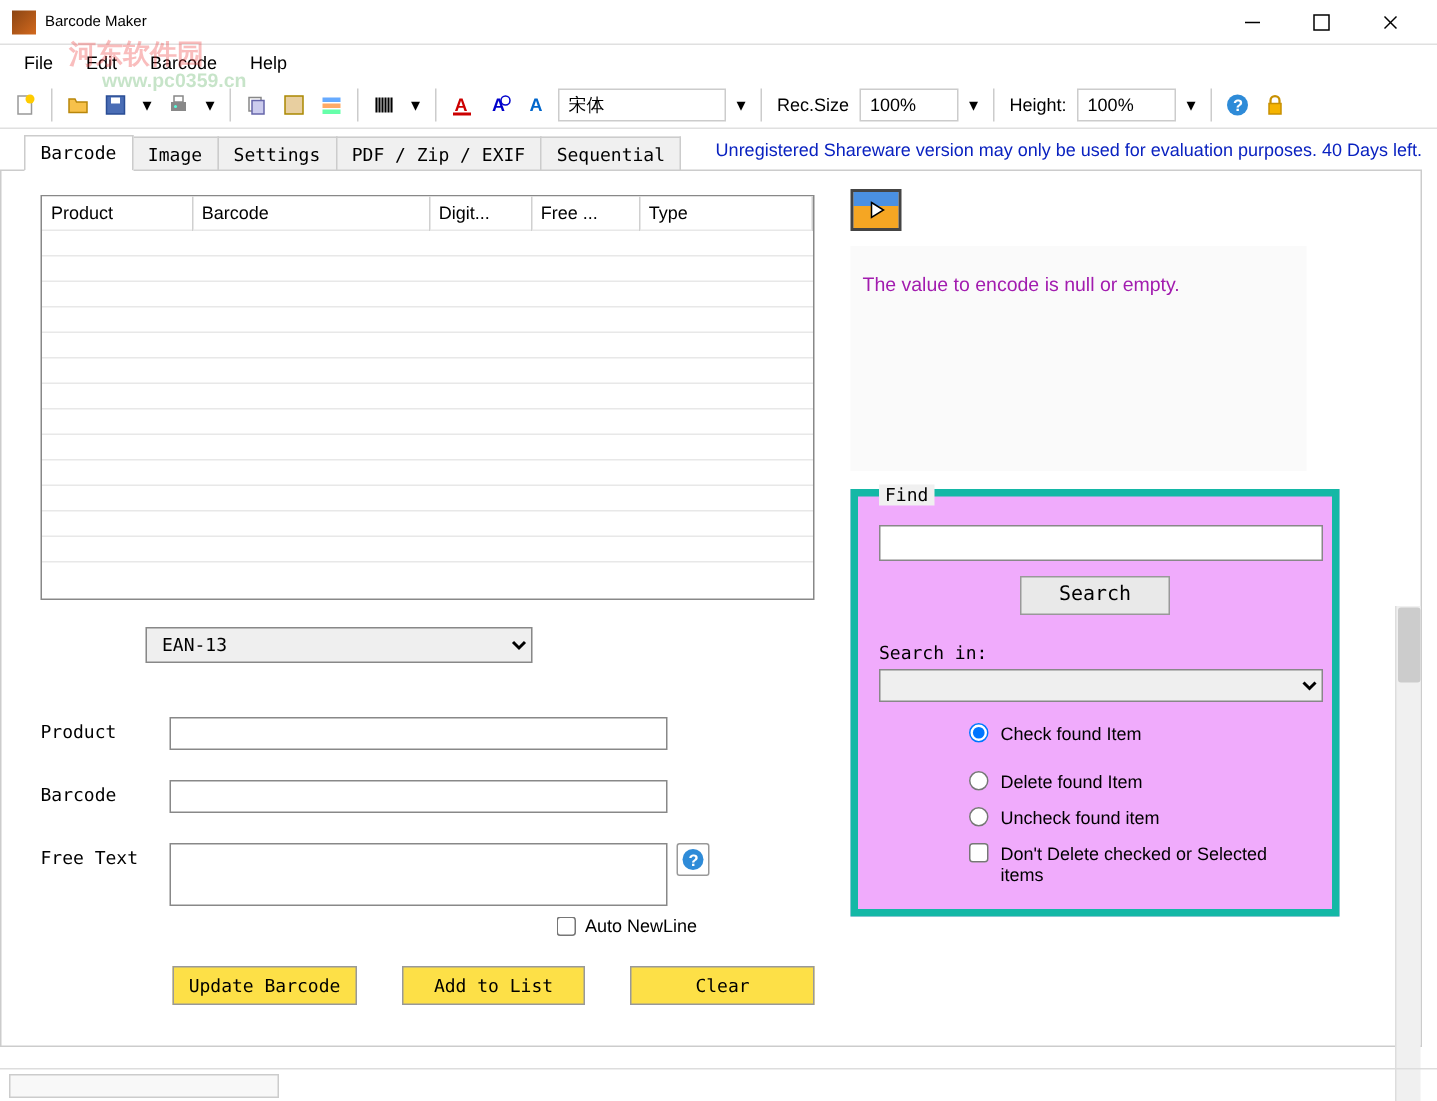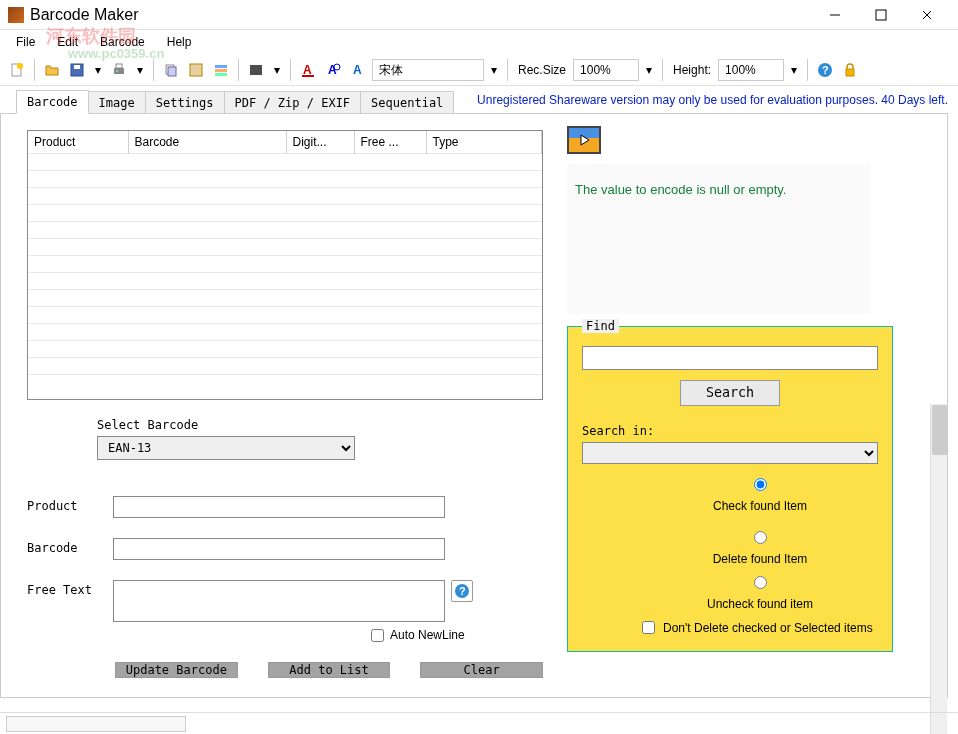--- a/index.html
+++ b/index.html
@@ -1,20 +1,20 @@
 <!DOCTYPE html>
 <html><head>
 <meta charset="utf-8">
 <style>
 * { box-sizing: border-box; margin: 0; padding: 0; font-family: "Microsoft YaHei", "SimSun", sans-serif; }
 body { background: #fff; font-size: 12px; color: #000; width: 958px; height: 734px; overflow: hidden; position: relative; }
 
 .titlebar { height: 30px; background: #fff; border-bottom: 1px solid #e0e0e0; display: flex; align-items: center; padding: 0 8px; }
 .titlebar-icon { width: 16px; height: 16px; background: linear-gradient(135deg,#8b4513,#d2691e); margin-right: 6px; }
-.titlebar-text { flex: 1; font-size: 16px; color: #000; }
+.titlebar-text { flex: 1; font-size: 10px; color: #000; }
 .titlebar-ctrls { display: flex; gap: 0; }
 .titlebar-btn { width: 46px; height: 30px; display: flex; align-items: center; justify-content: center; cursor: pointer; }
 
 .menubar { height: 24px; display: flex; align-items: center; padding: 0 6px; gap: 2px; }
 .menubar-item { padding: 3px 10px; cursor: pointer; font-size: 12px; }
 
 .toolbar { height: 32px; display: flex; align-items: center; padding: 0 6px; gap: 3px; border-bottom: 1px solid #e0e0e0; flex-wrap: nowrap; }
 .tool-sep { width: 1px; height: 22px; background: #ccc; margin: 0 3px; }
 .tool-btn { width: 22px; height: 22px; display: flex; align-items: center; justify-content: center; cursor: pointer; border-radius: 2px; }
 .tool-label { font-size: 12px; margin: 0 4px; }
@@ -45,36 +45,36 @@
 .form-row { display: flex; align-items: flex-start; margin-top: 20px; }
 .form-row label { width: 86px; font-family: "SimSun", monospace; font-size: 12px; padding-top: 3px; }
 .text-input { border: 1px solid #888; height: 22px; padding: 0 4px; font-size: 12px; }
 .textarea-input { border: 1px solid #888; font-size: 12px; padding: 2px 4px; resize: none; }
 .help-btn { width: 22px; height: 22px; margin-left: 6px; border: 1px solid #999; background: #fff; display: flex; align-items: center; justify-content: center; cursor: pointer; border-radius: 2px;}
 .help-btn svg { width: 16px; height: 16px; }
 
 .auto-newline { margin: 6px 0 0 344px; display: flex; align-items: center; gap: 6px; font-family: "SimSun", monospace; font-size: 12px; }
 
 .action-row { display: flex; gap: 30px; margin: 20px 0 0 88px; }
-.action-btn { width: 124px; height: 16px; border: 1px solid #999; background: #a3a3a3; font-family: "SimSun", monospace; font-size: 12px; cursor: pointer; }
+.action-btn { width: 124px; height: 26px; border: 1px solid #999; background: #fde047; font-family: "SimSun", monospace; font-size: 12px; cursor: pointer; }
 
 .preview-icon { width: 34px; height: 28px; border: 2px solid #444; background: linear-gradient(#4a90e2 40%, #f5a623 40%); display: flex; align-items: center; justify-content: center; margin-bottom: 6px; }
 .barcode-info { font-family: "SimSun", monospace; font-size: 12px; }
 .preview-box { margin-top: 4px; width: 304px; height: 150px; background: #fafafa; padding: 18px 8px; }
-.err-msg { color: #15803d; font-family: Arial, sans-serif; font-size: 13px; }
-
-.find-box { margin-top: 8px; border: 1px solid #14b8a6; padding: 10px 14px 16px 14px; width: 326px; background: #fde047; }
+.err-msg { color: #a21caf; font-family: Arial, sans-serif; font-size: 13px; }
+
+.find-box { margin-top: 8px; border: 5px solid #14b8a6; padding: 10px 14px 16px 14px; width: 326px; background: #f0abfc; }
 .find-box .legend { font-family: "SimSun", monospace; font-size: 12px; position: relative; top: -18px; background: #f0f0f0; padding: 0 4px; display: inline-block; }
 .find-input { width: 296px; height: 24px; border: 1px solid #888; padding: 0 4px; margin-top: -8px; }
 .search-btn { display: block; margin: 10px auto 0 auto; width: 100px; height: 26px; border: 1px solid #999; background: #e9e9e9; font-family: "SimSun", monospace; cursor: pointer; }
 .search-in-label { font-family: "SimSun", monospace; font-size: 12px; margin-top: 18px; }
 .search-in-combo { width: 296px; height: 22px; border: 1px solid #888; margin-top: 4px; }
 .radio-group { margin: 14px 0 0 60px; }
-.radio-row { display: flex; align-items: center; gap: 8px; font-family: "SimSun", monospace; font-size: 12px; margin-bottom: 10px; flex-direction: column; }
-.chk-row { display: flex; align-items: center; gap: 8px; font-family: "SimSun", monospace; font-size: 12px; margin: 2px 0 0 60px; }
+.radio-row { display: flex; align-items: center; gap: 8px; font-family: "SimSun", monospace; font-size: 12px; margin-bottom: 10px; }
+.chk-row { display: flex; align-items: flex-start; gap: 8px; font-family: "SimSun", monospace; font-size: 12px; margin: 2px 0 0 60px; }
 
 .right-scroll { position: absolute; right: 0; top: 290px; width: 17px; height: 362px; background: #f0f0f0; border-left: 1px solid #ddd; }
 .right-scroll .thumb { width: 15px; height: 50px; background: #ccc; margin: 1px; border-radius: 2px; }
 
 .statusbar { position: absolute; bottom: 0; left: 0; right: 0; height: 22px; border-top: 1px solid #ddd; display: flex; align-items: center; padding: 0 6px; }
 .status-pane { width: 180px; height: 16px; border: 1px solid #ccc; background: #f8f8f8; }
 
 .watermark { position: absolute; pointer-events: none; opacity: 0.35; font-size: 18px; font-weight: bold; color: #ef4444; z-index: 100; }
 .wm1 { top: 24px; left: 46px; }
 .wm2 { top: 46px; left: 68px; font-size: 13px; color: #61b567; }
@@ -343,21 +343,20 @@
                 <td></td>
                 <td></td>
                 <td></td>
                 <td></td>
               </tr>
           </tbody>
         </table>
       </div>
 
       <div class="select-group">
-        <span class="fs-label">Select Barcode</span>
         <select class="select-barcode"><option>EAN-13</option></select>
       </div>
 
       <div class="form-row" style="margin-top:36px">
         <label>Product</label>
         <input class="text-input" style="width: 332px;">
       </div>
       <div class="form-row">
         <label>Barcode</label>
         <input class="text-input" style="width: 332px;">

